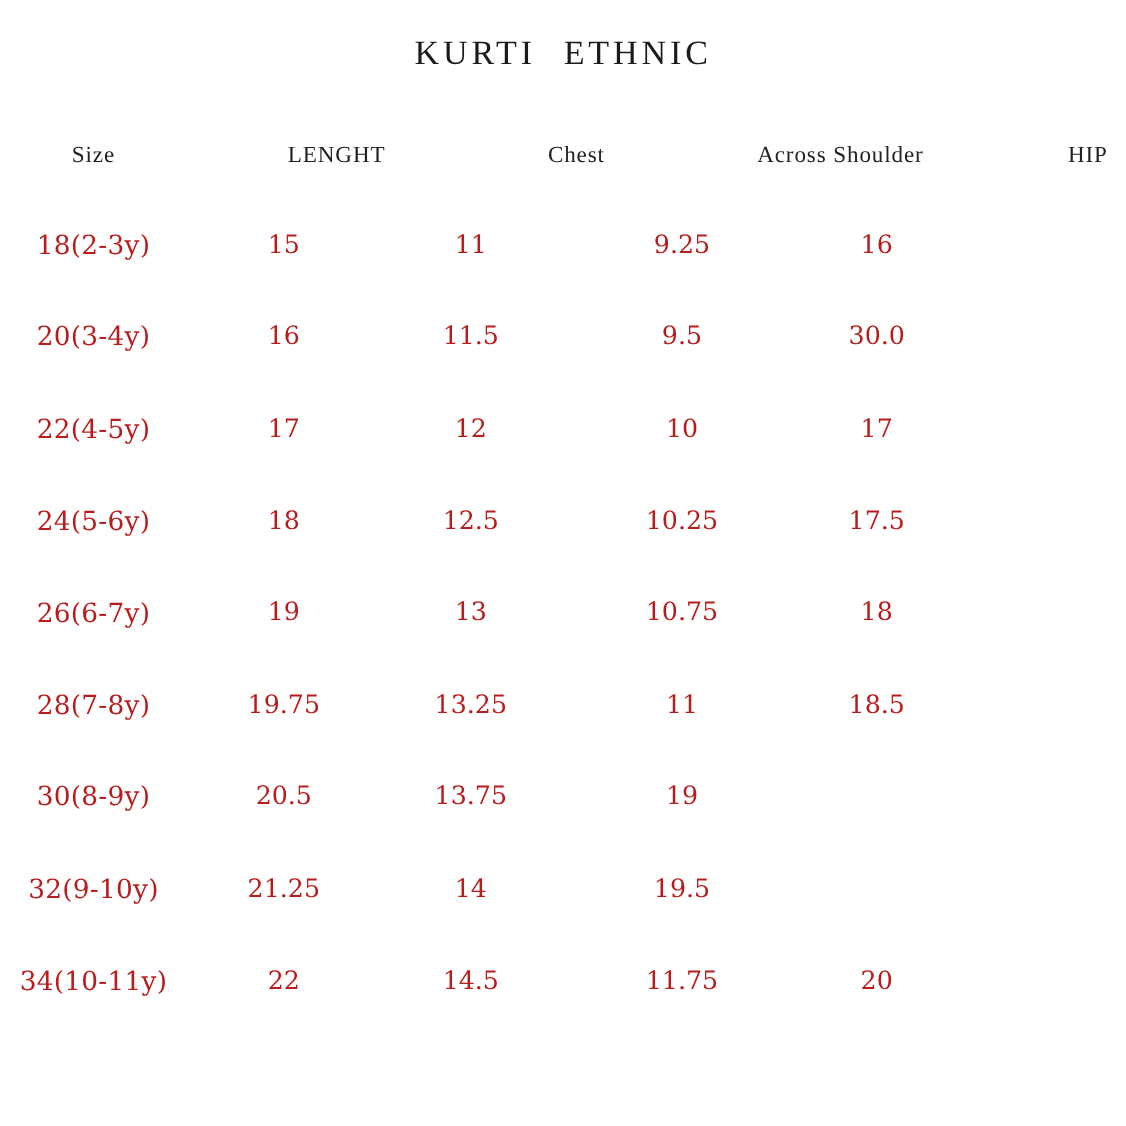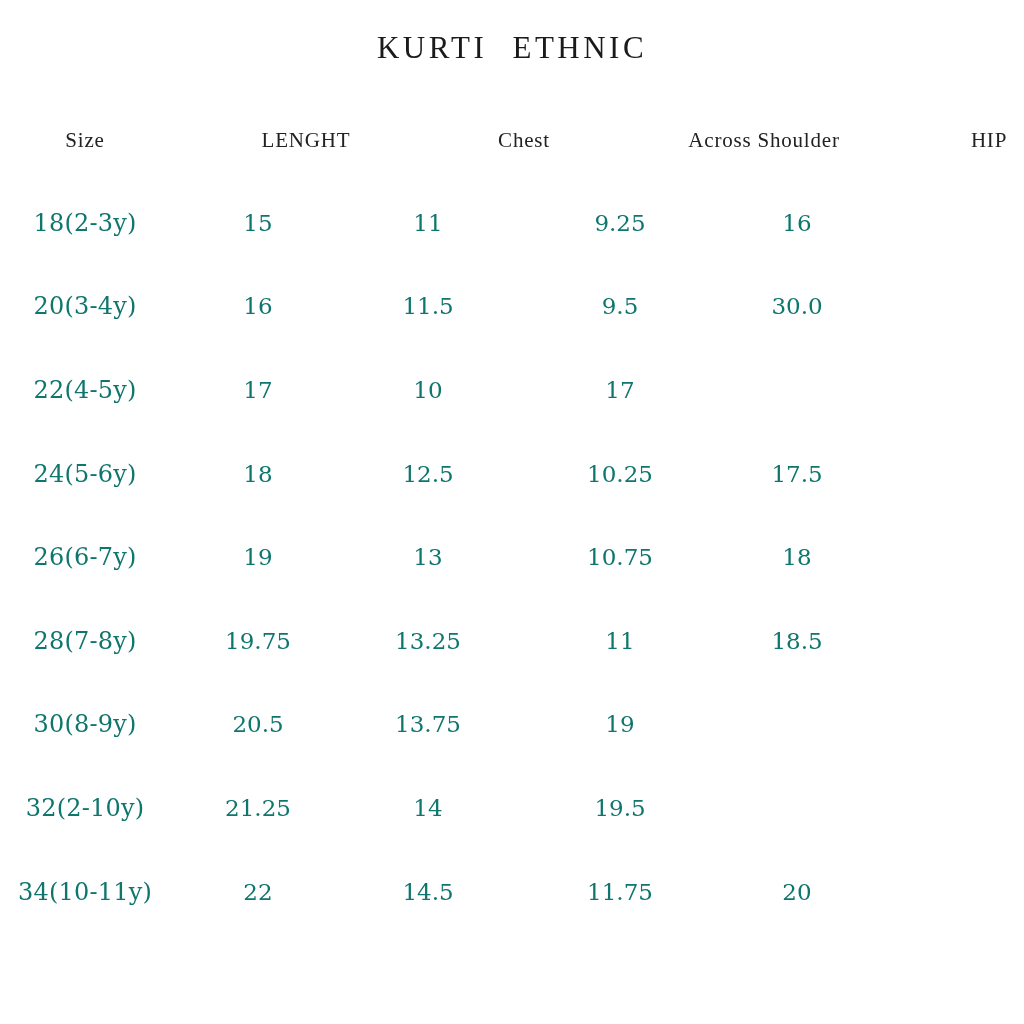--- a/index.html
+++ b/index.html
@@ -52,21 +52,21 @@
   .table-body {
     margin-top: 19px;
   }
   .data-row {
     height: 83.6px;
   }
   .cell {
     text-align: center;
     font-family: "DejaVu Serif", serif;
     font-size: 23px;
-    color: #0f766e;
+    color: #b91c1c;
   }
   .cell.size-cell {
     font-size: 24px;
     letter-spacing: 0.2px;
   }
 </style>
 </head>
 <body>
 
 <div class="page">
@@ -96,20 +96,21 @@
     <div class="cell size-cell">20(3-4y)</div>
     <div class="cell">16</div>
     <div class="cell">11.5</div>
     <div class="cell">9.5</div>
     <div class="cell">30.0</div>
   </div>
 
   <div class="grid-row data-row">
     <div class="cell size-cell">22(4-5y)</div>
     <div class="cell">17</div>
+    <div class="cell">12</div>
     <div class="cell">10</div>
     <div class="cell">17</div>
   </div>
 
   <div class="grid-row data-row">
     <div class="cell size-cell">24(5-6y)</div>
     <div class="cell">18</div>
     <div class="cell">12.5</div>
     <div class="cell">10.25</div>
     <div class="cell">17.5</div>
@@ -132,21 +133,21 @@
   </div>
 
   <div class="grid-row data-row">
     <div class="cell size-cell">30(8-9y)</div>
     <div class="cell">20.5</div>
     <div class="cell">13.75</div>
     <div class="cell">19</div>
   </div>
 
   <div class="grid-row data-row">
-    <div class="cell size-cell">32(2-10y)</div>
+    <div class="cell size-cell">32(9-10y)</div>
     <div class="cell">21.25</div>
     <div class="cell">14</div>
     <div class="cell">19.5</div>
   </div>
 
   <div class="grid-row data-row">
     <div class="cell size-cell">34(10-11y)</div>
     <div class="cell">22</div>
     <div class="cell">14.5</div>
     <div class="cell">11.75</div>

